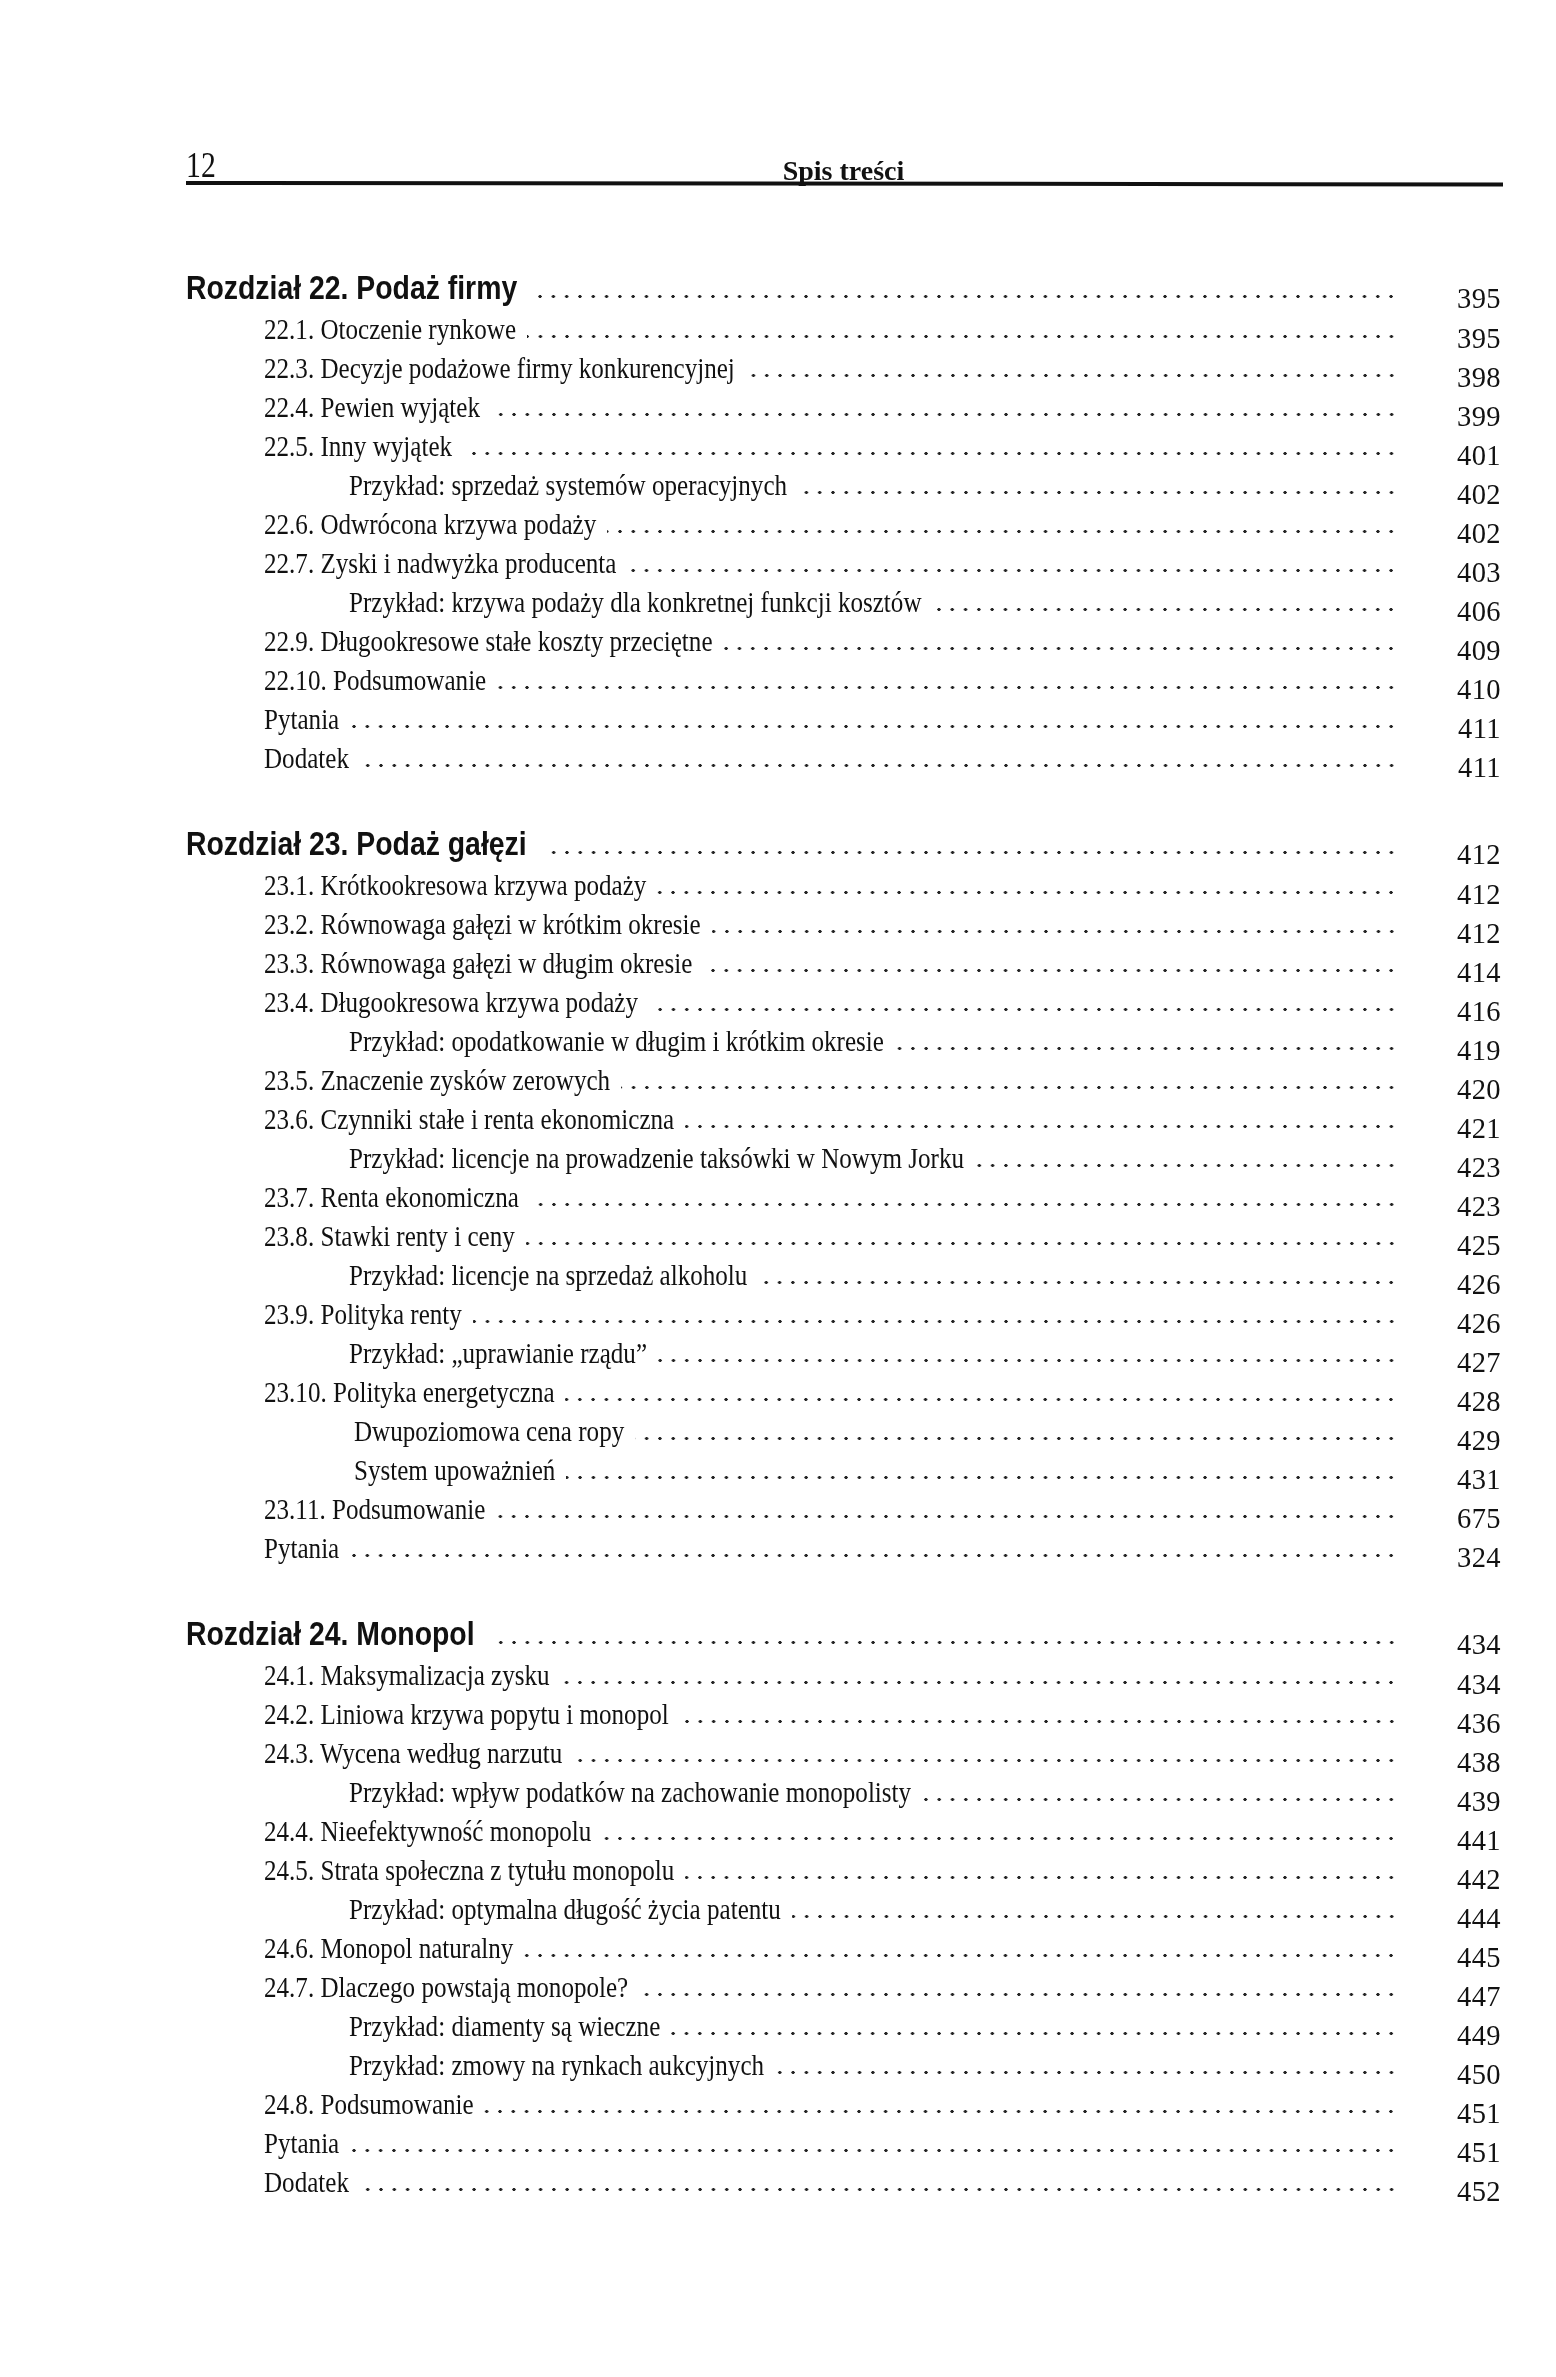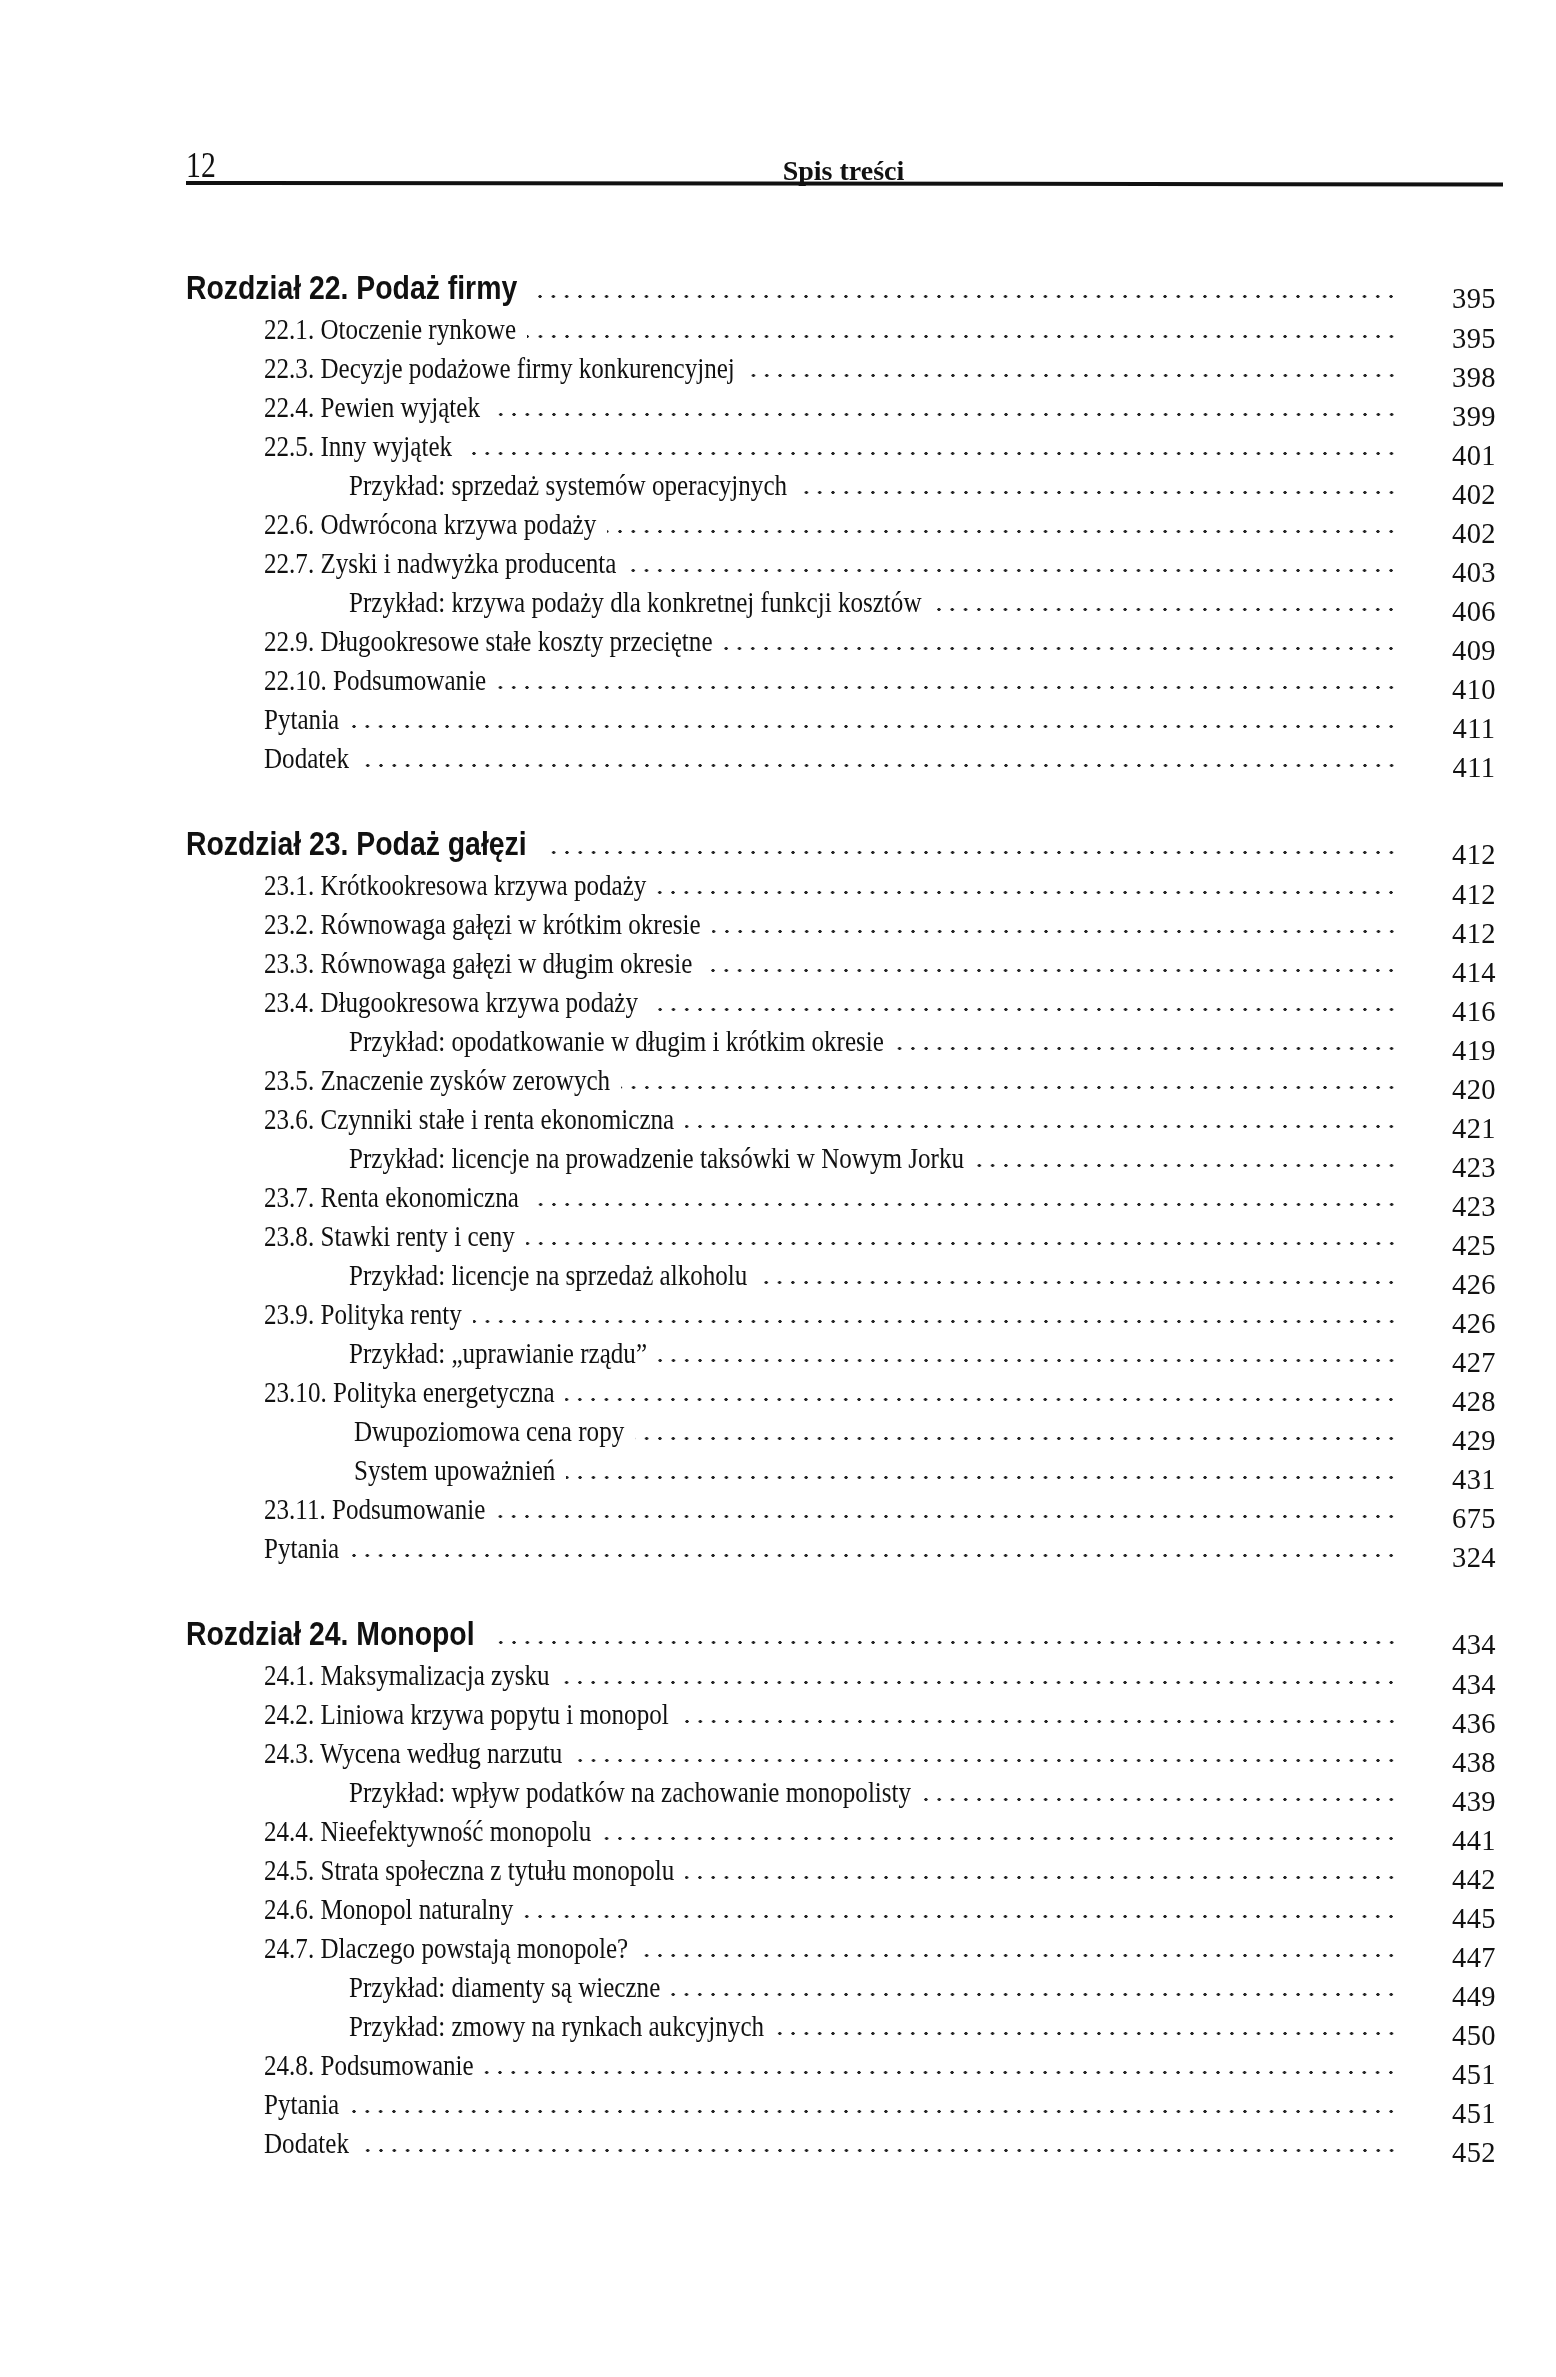--- a/index.html
+++ b/index.html
@@ -41,21 +41,21 @@
     font-family: "Liberation Sans", "DejaVu Sans", sans-serif;
     font-weight: bold; font-size: 33px; transform: scaleX(0.86);
   }
   .toc-row .dots {
     flex: 1 1 auto; overflow: hidden; height: 28px; position: relative; top: 1.8px;
     background-image: radial-gradient(circle, #222 1.4px, transparent 1.8px);
     background-size: 13.3px 8.8px; background-repeat: repeat-x; background-position: right bottom;
     margin-right: 49px;
   }
   .toc-row .page {
-    flex: 0 0 54px; text-align: center; font-size: 28.5px; line-height: 1;
+    flex: 0 0 54px; text-align: right; font-size: 28.5px; line-height: 1;
     position: relative; top: 8.8px; letter-spacing: 0.4px;
   }
   .lvl-0 { padding-left: 0; margin-top: 48px; }
   .lvl-1 { padding-left: 78px; }
   .lvl-2 { padding-left: 163px; }
   .lvl-3 { padding-left: 168px; }
 </style>
 </head>
 <body>
 
@@ -254,20 +254,25 @@
     <div class="toc-row lvl-1">
       <span class="label" style="--w: 384px;">24.4. Nieefektywność monopolu</span>
       <span class="dots"></span>
       <span class="page">441</span>
     </div>
     <div class="toc-row lvl-1">
       <span class="label" style="--w: 479px;">24.5. Strata społeczna z tytułu monopolu</span>
       <span class="dots"></span>
       <span class="page">442</span>
     </div>
+    <div class="toc-row lvl-2">
+      <span class="label" style="--w: 503px;">Przykład: optymalna długość życia patentu</span>
+      <span class="dots"></span>
+      <span class="page">444</span>
+    </div>
     <div class="toc-row lvl-1">
       <span class="label" style="--w: 295px;">24.6. Monopol naturalny</span>
       <span class="dots"></span>
       <span class="page">445</span>
     </div>
     <div class="toc-row lvl-1">
       <span class="label" style="--w: 426px;">24.7. Dlaczego powstają monopole?</span>
       <span class="dots"></span>
       <span class="page">447</span>
     </div>

